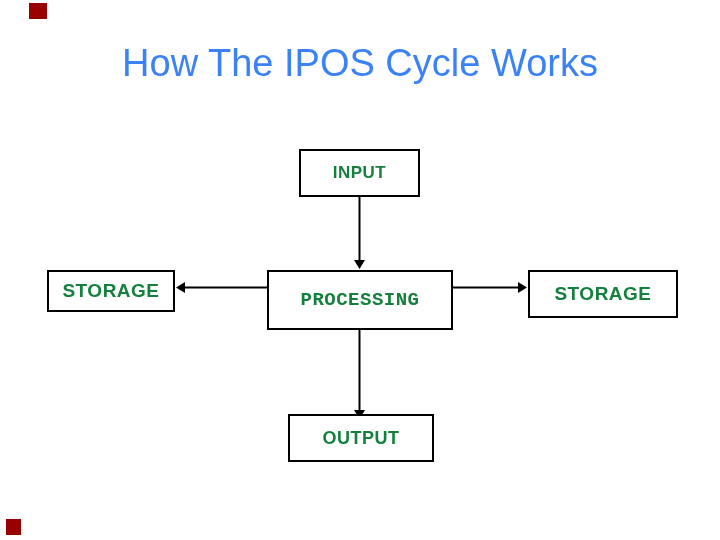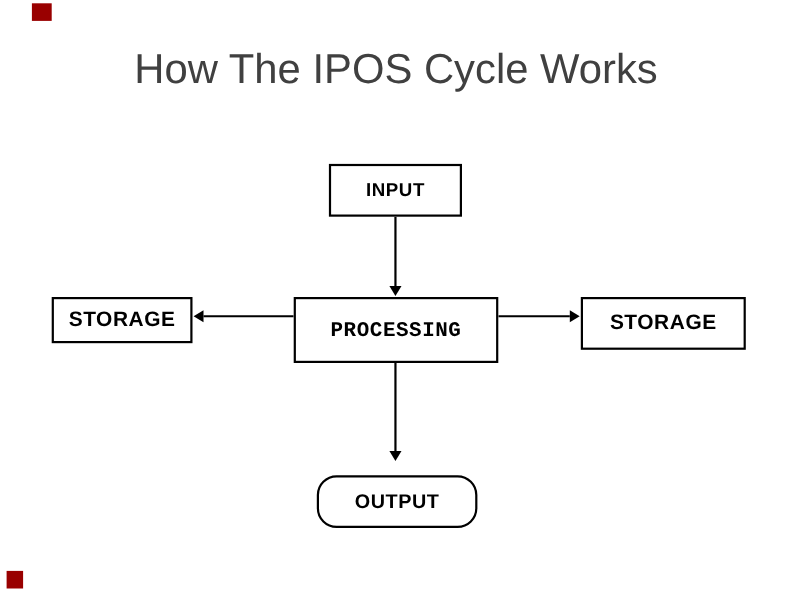--- a/index.html
+++ b/index.html
@@ -13,41 +13,41 @@
   .slide { position: absolute; inset: 0; background: #ffffff; }
 
   .slide-title {
     position: absolute;
     top: 42px; left: 0;
     width: 720px;
     text-align: center;
     font-size: 38px;
     font-weight: 400;
     letter-spacing: 0px;
-    color: #404040;
+    color: #3b82f6;
     white-space: nowrap;
   }
 
   .node {
     position: absolute;
     background: #ffffff;
     border: 2px solid #000000;
     display: flex;
     align-items: center;
     justify-content: center;
     font-weight: 700;
-    color: #000000;
+    color: #15803d;
     letter-spacing: 0.5px;
     white-space: nowrap;
   }
   .node-input         { left: 299px; top: 149px; width: 121px; height: 48px; font-size: 17px; }
   .node-processing    { left: 267px; top: 270px; width: 186px; height: 60px; font-size: 19px; font-family: Liberation Mono, monospace; }
   .node-storage-left  { left: 47px;  top: 270px; width: 128px; height: 42px; font-size: 19px; }
   .node-storage-right { left: 528px; top: 270px; width: 150px; height: 48px; font-size: 19px; }
-  .node-output        { left: 288px; top: 432px; width: 146px; height: 48px; font-size: 18px; border-radius: 18px; }
+  .node-output        { left: 288px; top: 414px; width: 146px; height: 48px; font-size: 18px; }
 
   .connectors {
     position: absolute;
     left: 0; top: 0;
     width: 720px; height: 540px;
     pointer-events: none;
   }
   .connectors line    { stroke: #000000; stroke-width: 2; }
   .connectors polygon { fill: #000000; }
 

